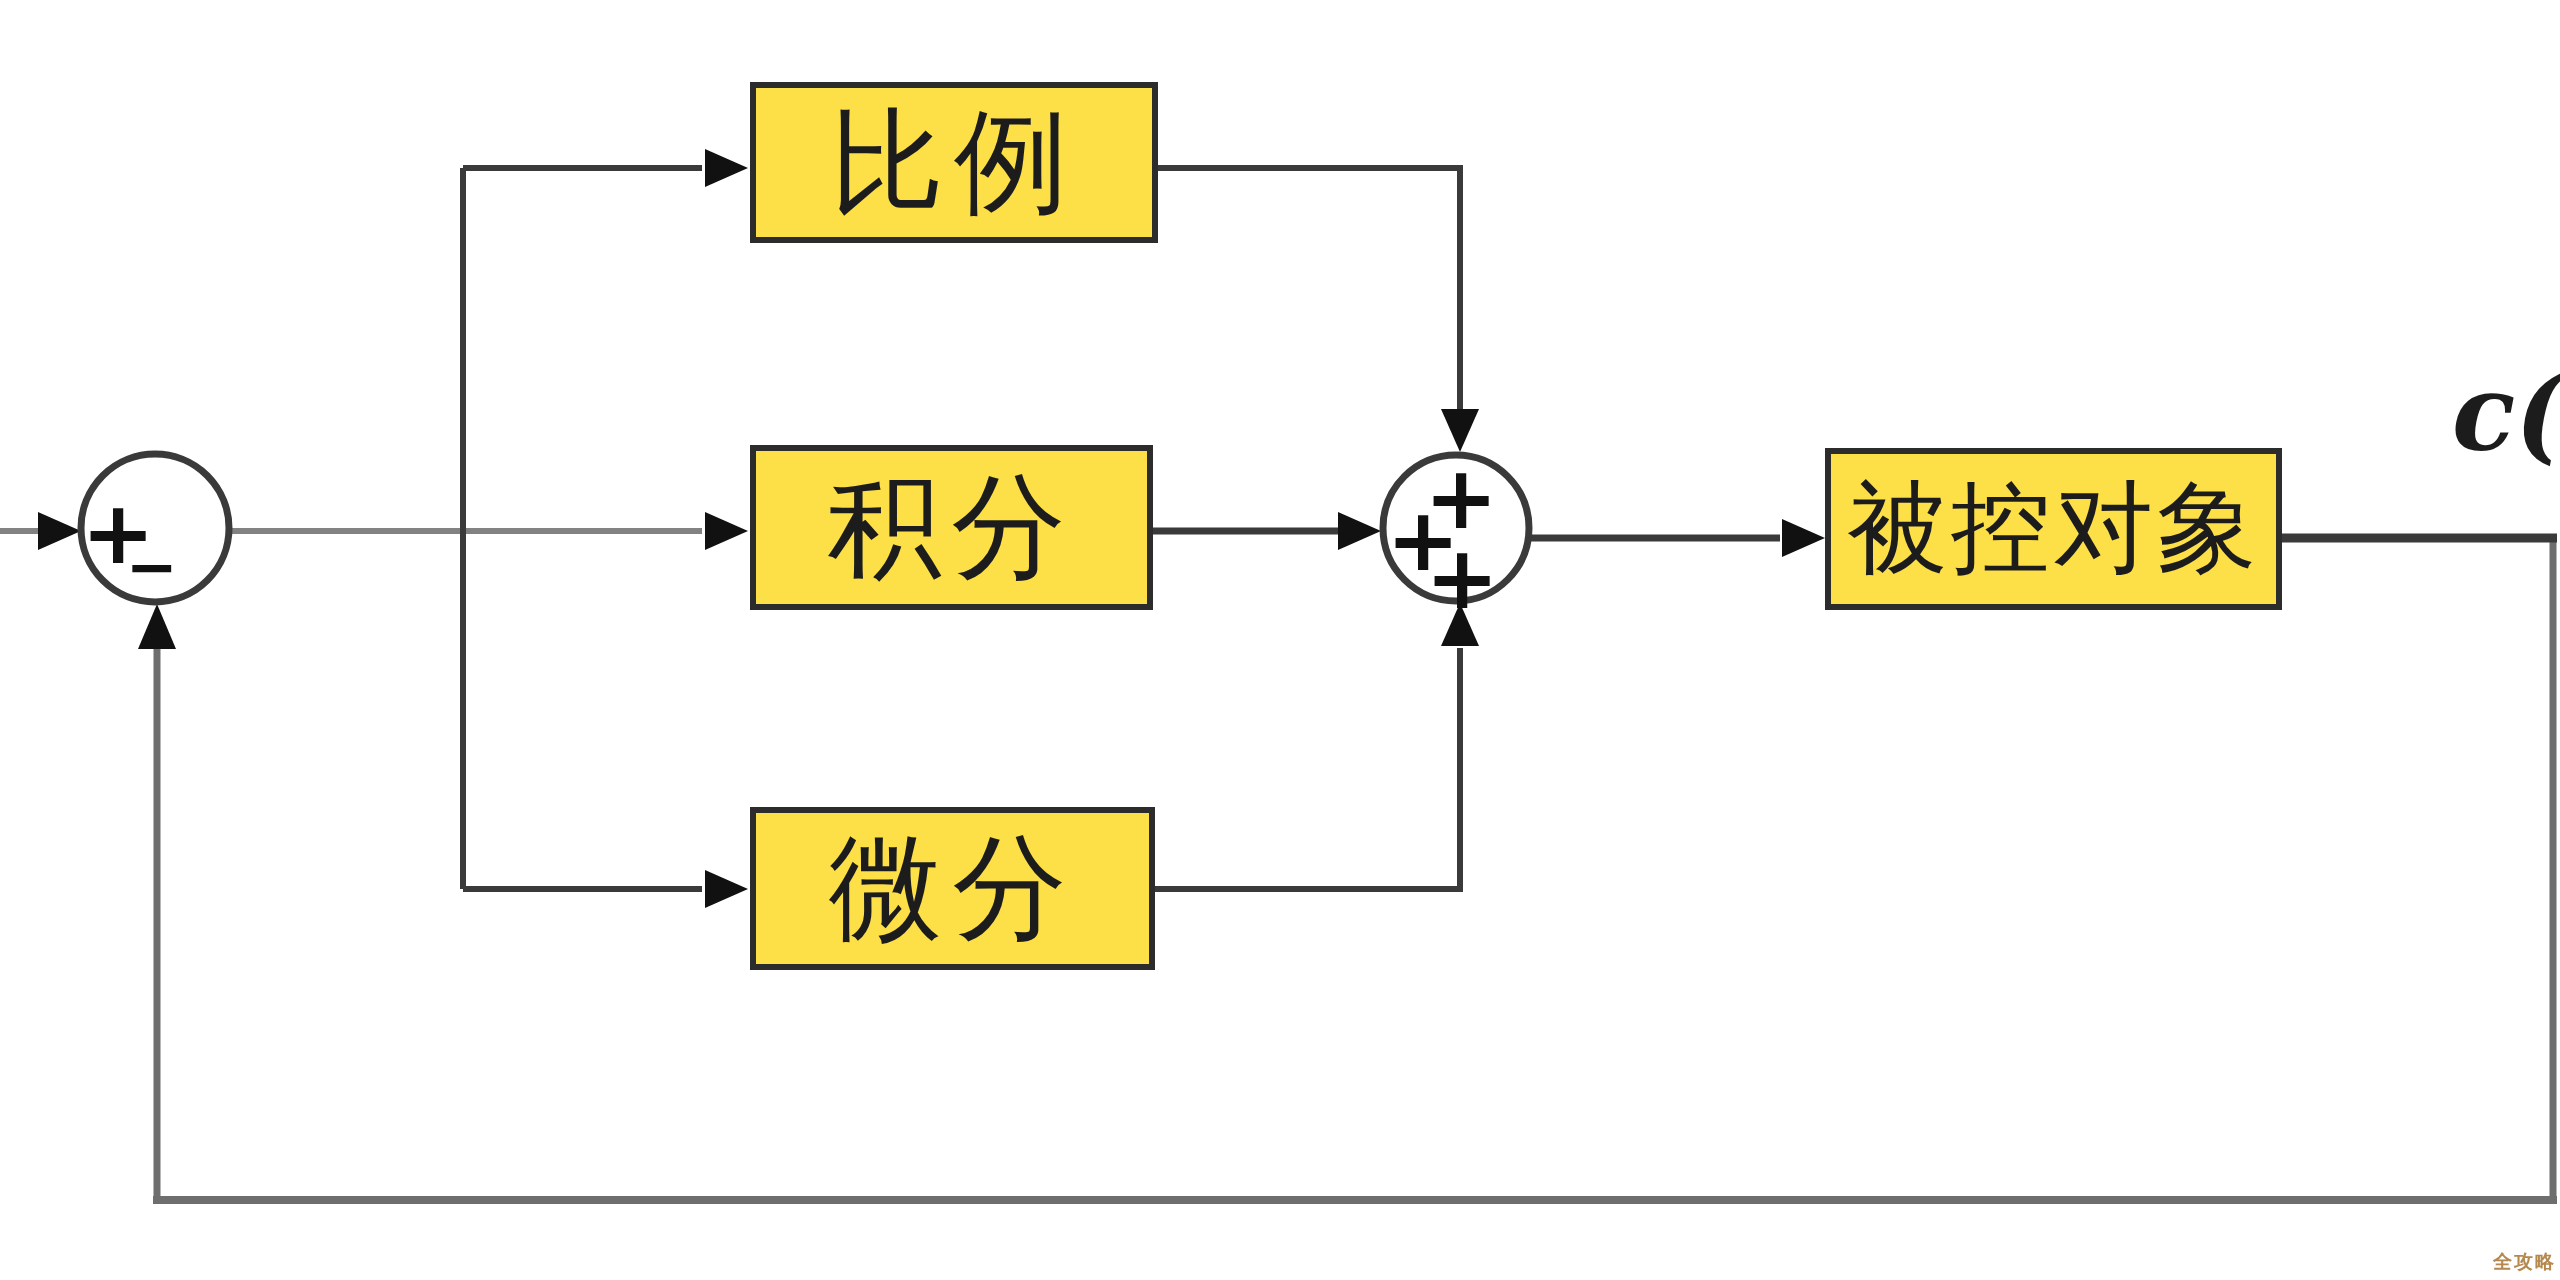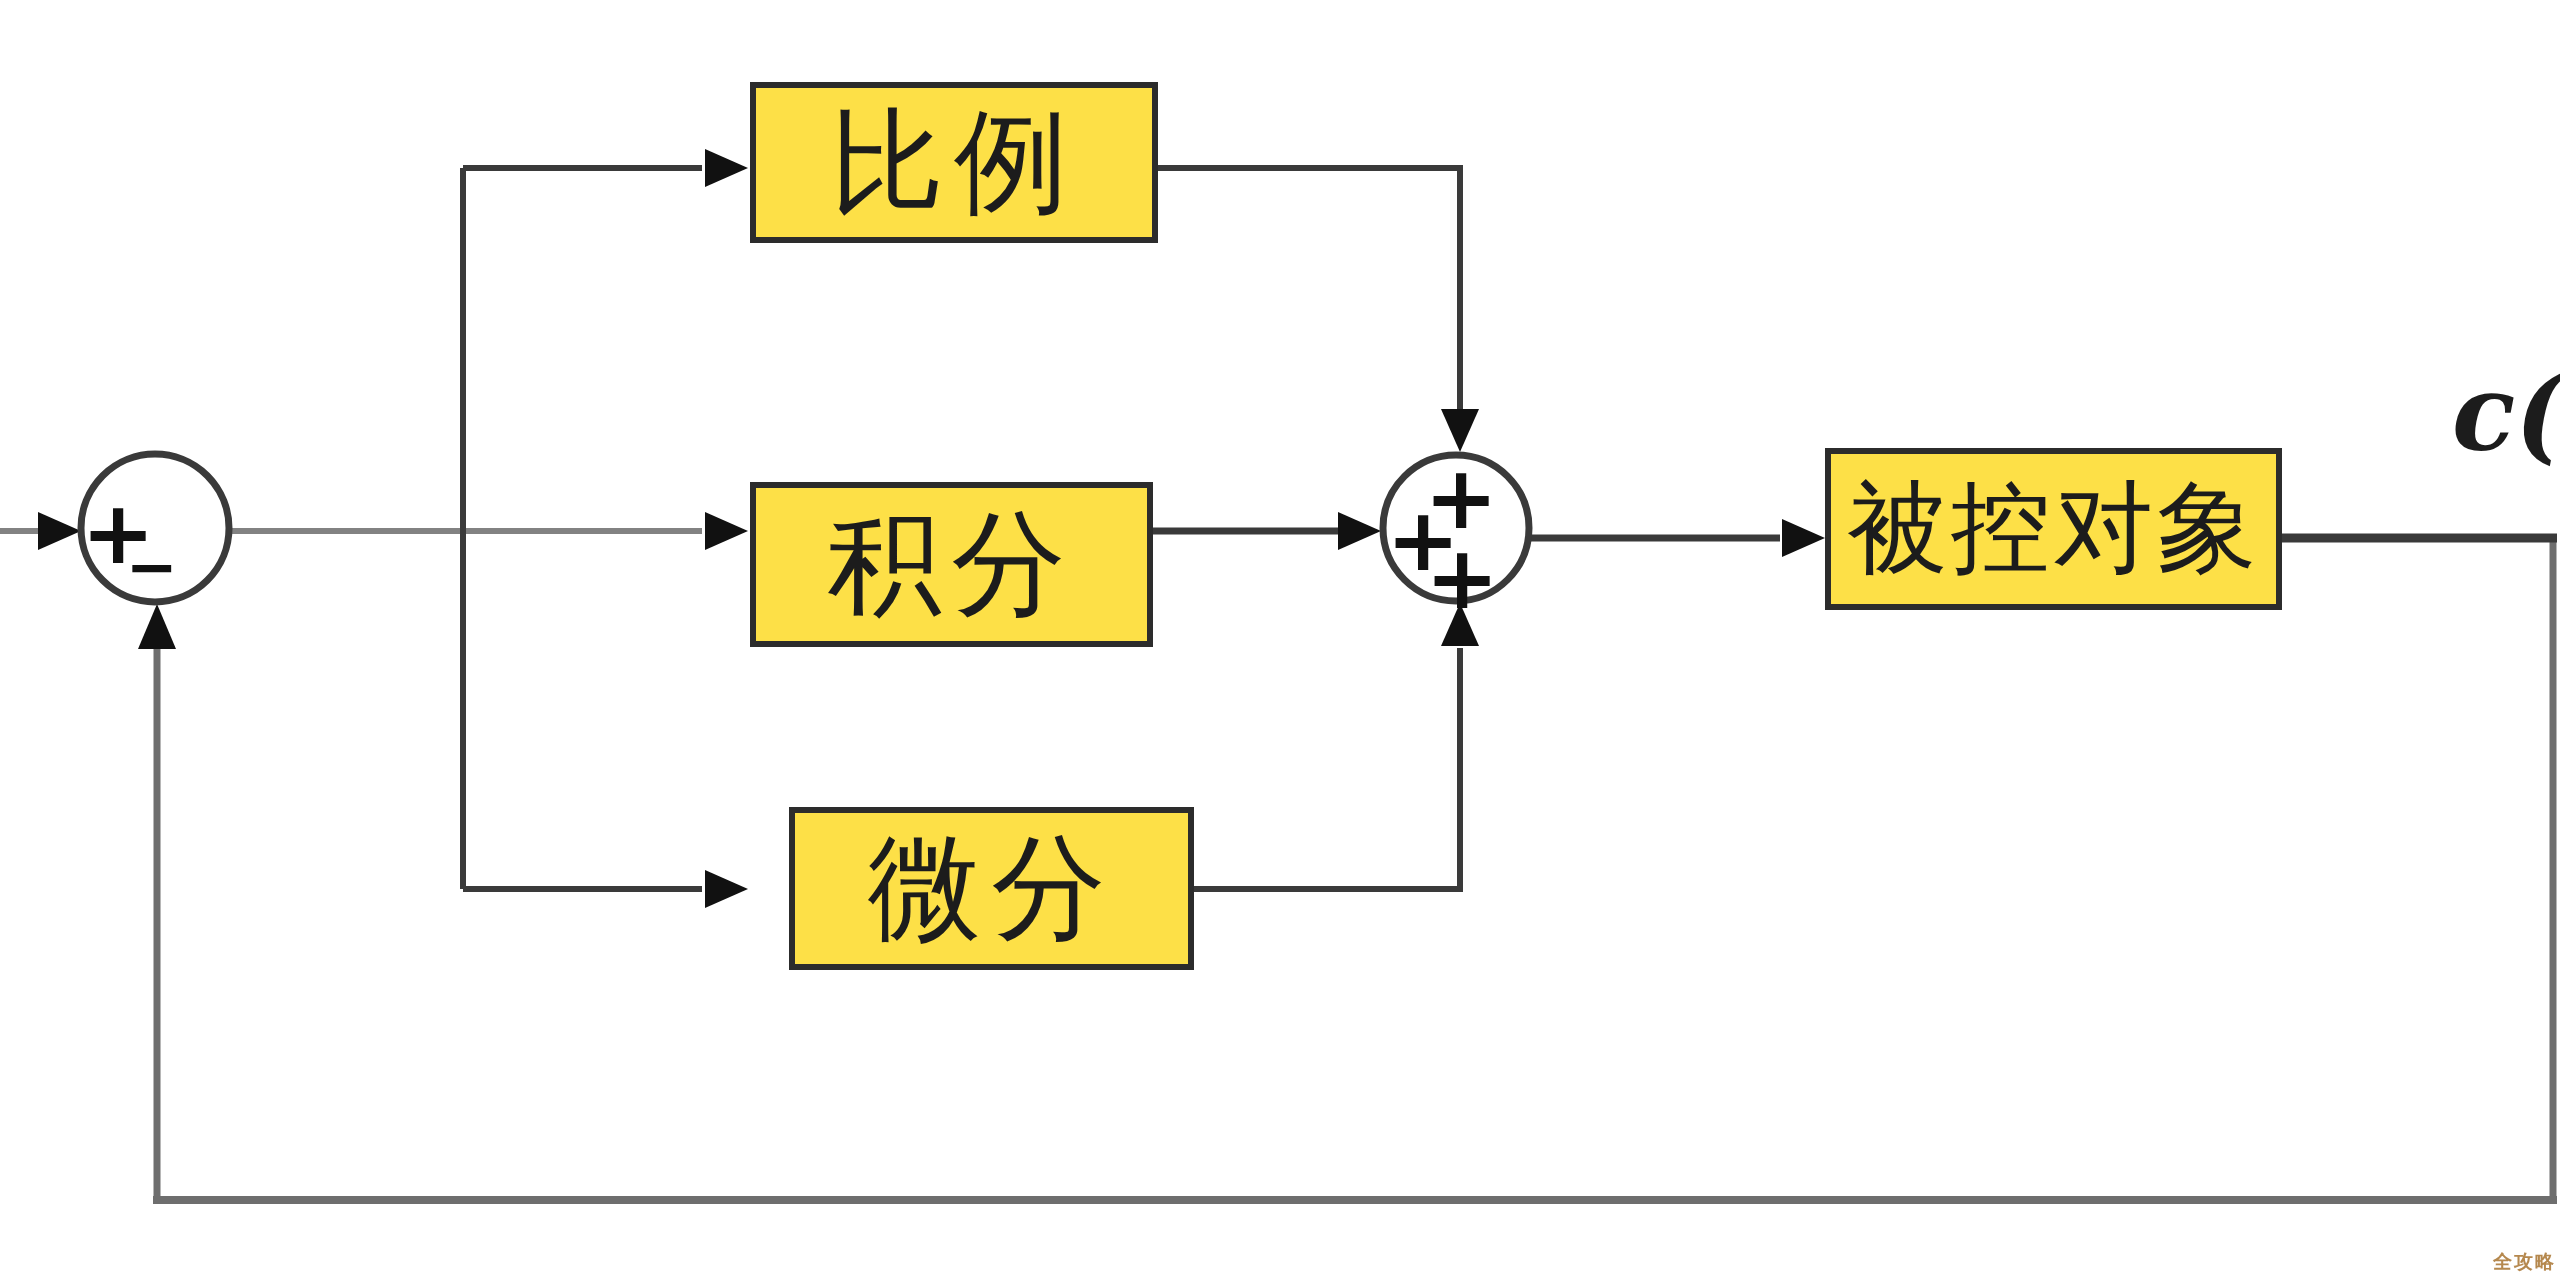--- a/index.html
+++ b/index.html
@@ -33,22 +33,22 @@
   .block{
     position:absolute;
     box-sizing:border-box;
     border:6px solid var(--box-border,#2c2c2c);
     background:#fde047;
     display:flex;align-items:center;justify-content:center;
     color:var(--ink,#1c1c1c);
     font-family:"Liberation Serif","DejaVu Serif",serif;
   }
   .block.b-prop {left:750px; top:82px;  width:408px; height:161px; font-size:114px; letter-spacing:10px;}
-  .block.b-int  {left:750px; top:445px; width:403px; height:165px; font-size:114px; letter-spacing:10px;margin-top:37px;}
-  .block.b-der  {left:750px; top:807px; width:405px; height:163px; font-size:114px; letter-spacing:10px;margin-left:39px;}
+  .block.b-int  {left:750px; top:445px; width:403px; height:165px; font-size:114px; letter-spacing:10px;}
+  .block.b-der  {left:750px; top:807px; width:405px; height:163px; font-size:114px; letter-spacing:10px;}
   .block.b-plant{left:1825px;top:448px; width:457px; height:162px; font-size:100px; letter-spacing:3px;}
   
   .sig{
     position:absolute;
     font-family:"DejaVu Serif","Liberation Serif",serif;
     font-style:italic;font-weight:bold;
     color:var(--ink,#161616);
     font-size:104px;line-height:1.0;
     white-space:nowrap;
   }

